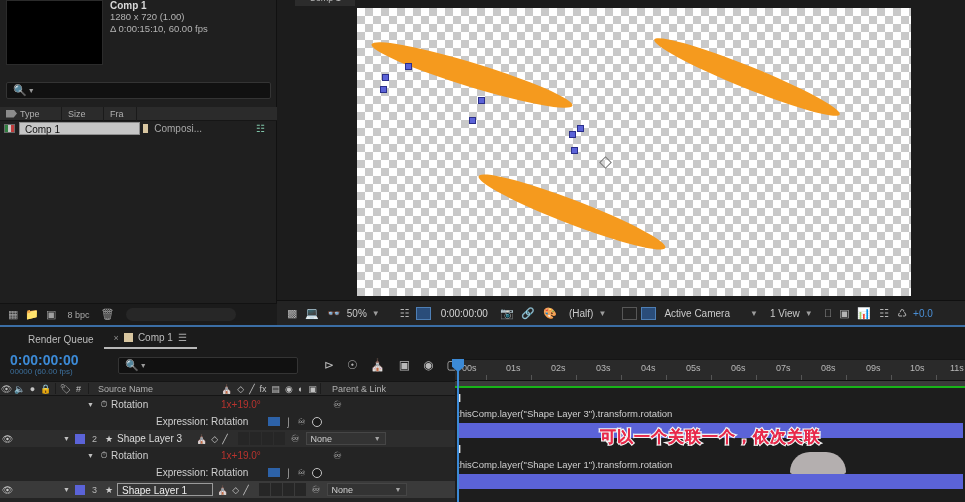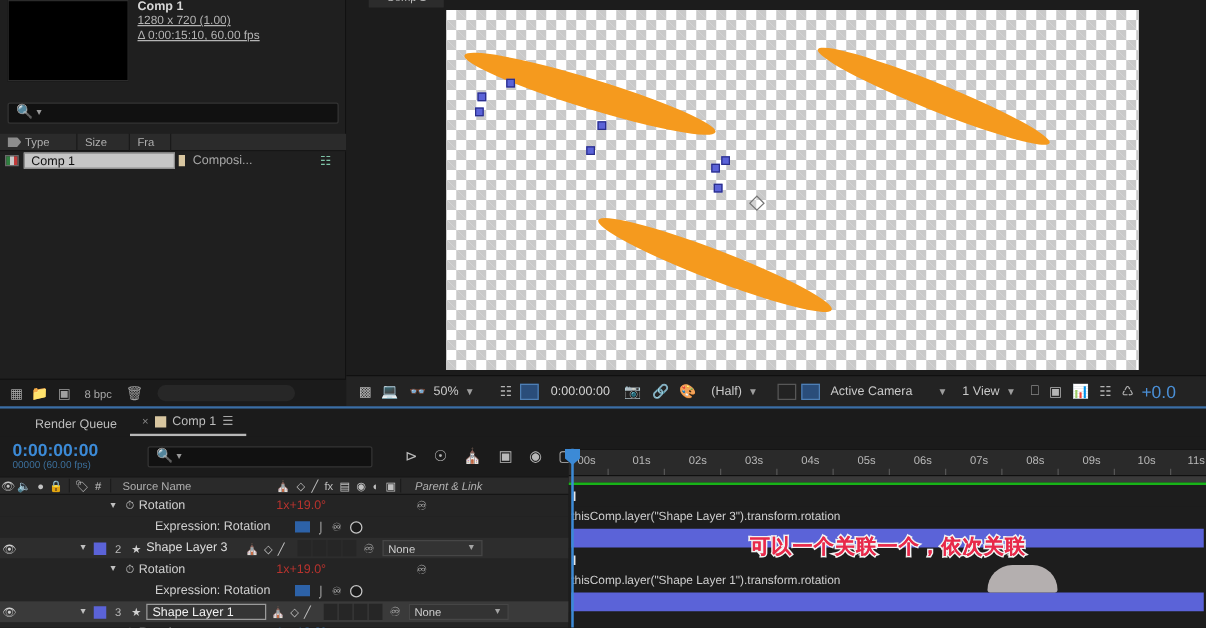--- a/index.html
+++ b/index.html
@@ -19,21 +19,21 @@
     position: absolute; left: 0; top: 0; width: 277px; height: 325px;
     background: #1f1f1f; border-right: 1px solid #111;
   }
   .proj-thumb-area { position: relative; height: 72px; }
   .proj-thumb {
     position: absolute; left: 6px; top: 0px; width: 97px; height: 65px;
     background: #000; border: 1px solid #2b2b2b;
   }
   .proj-meta { position: absolute; left: 110px; top: 0px; color: #c8c8c8; }
   .proj-meta .title { font-size: 10px; font-weight: bold; color: #d8d8d8; line-height: 11px; }
-  .proj-meta .line { font-size: 9.5px; color: #b4b4b4; line-height: 12px; text-decoration: underline; }
+  .proj-meta .line { font-size: 9.5px; color: #b4b4b4; line-height: 12px; }
 
   .proj-search-wrap { position: absolute; left: 0; top: 82px; width: 277px; padding: 0 6px; }
   .proj-search {
     position: relative; height: 17px; background: #111; border: 1px solid #343434;
     border-radius: 2px; display: flex; align-items: center; padding-left: 6px;
   }
   .search-glyph { color: #9a9a9a; font-size: 11px; line-height: 1; }
   .search-caret { color: #9a9a9a; font-size: 7px; margin-left: 1px; }
   .proj-search input {
     background: transparent; border: 0; outline: 0; color: #ccc; font-size: 10px;
@@ -129,21 +129,21 @@
     background: #232323; border-top: 1px solid #101010;
     display: flex; align-items: center; gap: 4px; padding: 0 8px;
     font-size: 10px; color: #bebebe;
   }
   .tb-ic { color: #b4b4b4; font-size: 11px; padding: 0 2px; }
   .tb-sel {
     display: flex; align-items: center; gap: 5px; color: #cacaca; font-size: 10px;
   }
   .tb-chev { color: #9d9d9d; font-size: 8px; }
   .tb-tc { color: #d5d5d5; font-size: 10px; }
-  .tb-plus { color: #4a8fd6; font-size: 14px; }
+  .tb-plus { color: #4a8fd6; font-size: 10px; }
   .sq-btn { width: 15px; height: 13px; border: 1px solid #575757; display: inline-block; }
   .sq-btn.on { background: #2a4d7a; border-color: #4e7fb5; }
 
   
   .timeline {
     position: absolute; left: 0; top: 325px; width: 965px; height: 177px;
     background: #1b1b1b; border-top: 2px solid #3b6ea5;
   }
   .tl-tabs {
     height: 22px; display: flex; align-items: flex-end; background: #1b1b1b;
@@ -172,28 +172,28 @@
 
   .tl-colhead {
     position: absolute; left: 0; top: 54px; width: 455px; height: 15px;
     background: #2a2a2a; display: flex; align-items: center;
     font-size: 9px; color: #b0b0b0; border-top: 1px solid #151515; border-bottom: 1px solid #151515;
   }
   .ch-ic { width: 13px; text-align: center; color: #c4c4c4; font-size: 9px; }
   .chsep { width: 1px; height: 11px; background: #1c1c1c; margin: 0 3px; }
   .col-srcname { width: 125px; padding-left: 6px; }
   .col-switches { display: flex; align-items: center; gap: 5px; padding-left: 4px; color: #c0c0c0; }
-  .col-parent { padding-left: 8px; font-style: italic; }
+  .col-parent { padding-left: 8px; }
 
   .tl-rows { position: absolute; left: 0; top: 69px; width: 455px; height: 108px; overflow: hidden; }
   .row { height: 17px; display: flex; align-items: center; font-size: 10px; position: relative; }
   .row.layer { background: #2d2d2d; }
   .row.layer.sel { background: #3a3a3a; }
   .row.prop { background: #242424; }
-  .row.expr { background: #242424; }
+  .row.expr { background: #242424; padding-left: 32px; }
 
   .r-eye { width: 15px; text-align: center; color: #cfcfcf; font-size: 9px; }
   .r-blank { width: 15px; }
   .r-lock { width: 15px; }
   .r-tri { width: 13px; text-align: center; color: #c0c0c0; font-size: 7px; }
   .r-label { width: 13px; display: flex; justify-content: center; }
   .lbl-chip { width: 10px; height: 10px; background: #5b63d8; }
   .r-num { width: 15px; color: #b8b8b8; font-size: 9px; text-align: right; padding-right: 4px; }
   .r-star { width: 16px; text-align: center; color: #d0d0d0; font-size: 9px; }
   .r-name { color: #dcdcdc; font-size: 10px; }

